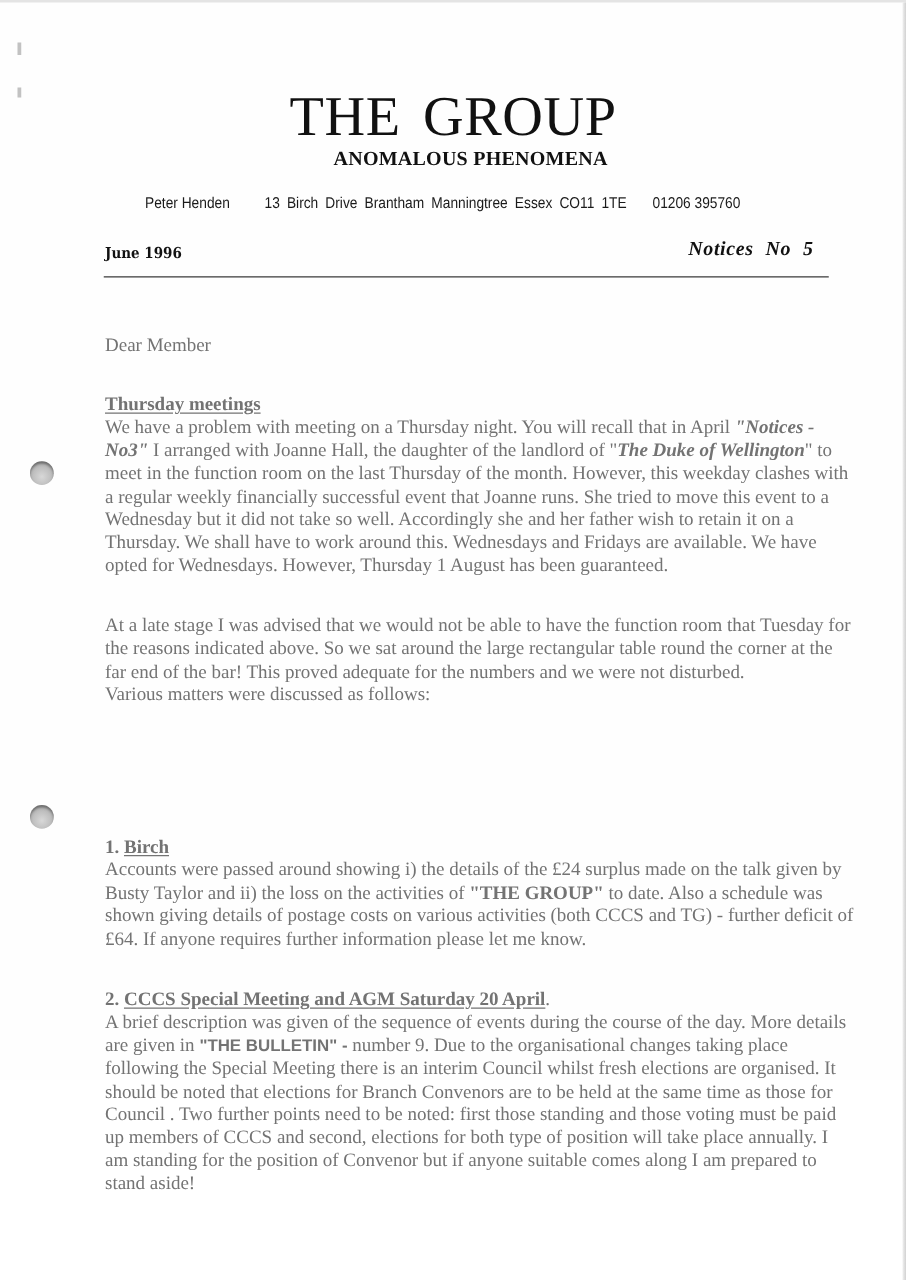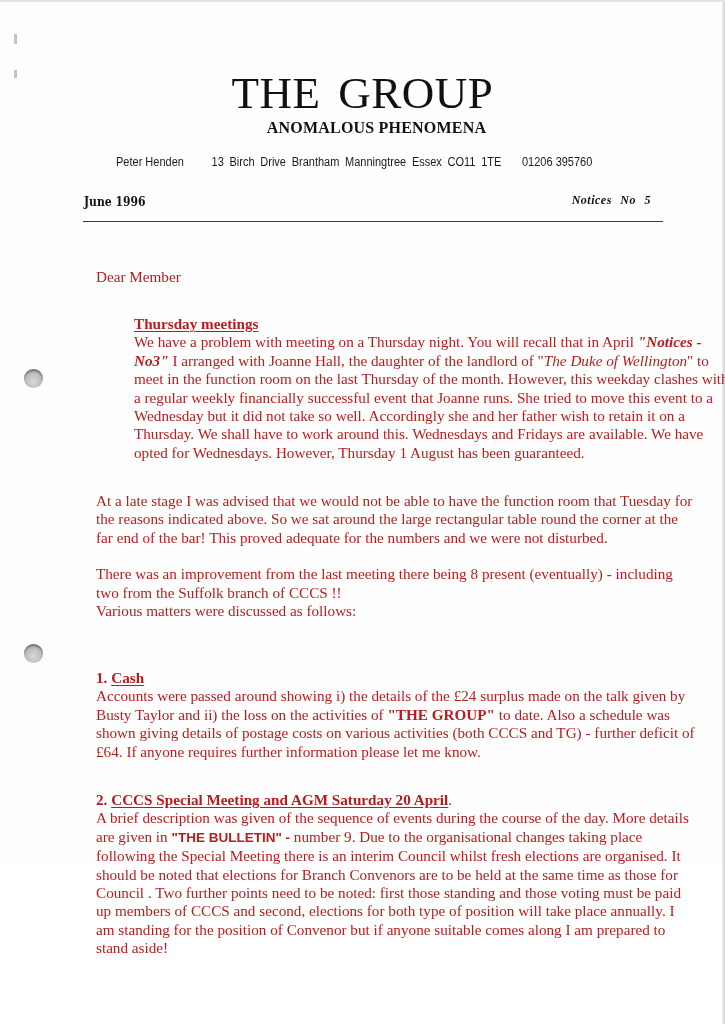--- a/index.html
+++ b/index.html
@@ -98,57 +98,57 @@
       line-height: 16px;
       transform: scaleX(0.9);
       transform-origin: left center;
     }
     .notice-no {
       position: absolute;
       top: 188px;
       right: 74px;
       font-weight: bold;
       font-style: italic;
-      font-size: 12px;
+      font-size: 16px;
       line-height: 20px;
       word-spacing: 5px;
       letter-spacing: 0.5px;
     }
     .header-rule {
       position: absolute;
       top: 219px;
       left: 83px;
       width: 580px;
       height: 0;
       border-top: 1.5px solid #3a3a3a;
     }
 
     
     .body-text {
       position: absolute;
-      left: 96px;
+      left: 84px;
       width: 600px;
       font-family: "Liberation Serif", serif;
       font-size: 15.2px;
       line-height: 18.4px;
-      color: #b91c1c;
+      color: #737373;
       margin: 0;
     }
     .body-text p { margin: 0; }
     .heading {
       font-weight: bold;
       text-decoration: underline;
       text-underline-offset: 2px;
     }
     .heading-lg {
       font-size: 17.5px;
       line-height: 20px;
     }
     .bi { font-weight: bold; font-style: italic; }
-    .it { font-style: italic; }
+    .it { font-style: italic; font-weight: bold; }
     .b  { font-weight: bold; }
     .sans-b {
       font-family: "Liberation Sans", sans-serif;
       font-weight: bold;
       font-size: 13.5px;
     }
     .num { font-weight: bold; }
   </style>
 </head>
 <body>
@@ -172,33 +172,32 @@
   </div>
 
   <div class="date">June 1996</div>
   <div class="notice-no">Notices No 5</div>
   <div class="header-rule"></div>
 
   <div class="body-text" style="top:266px;">
     <p>Dear Member</p>
   </div>
 
-  <div class="body-text" style="top:313px;margin-left:38px;">
+  <div class="body-text" style="top:313px;">
     <p class="heading">Thursday meetings</p>
     <p><span>We have a problem with meeting on a Thursday night. You will recall that in April </span><span class="bi">"Notices - No3"</span><span> I arranged with Joanne Hall, the daughter of the landlord of "</span><span class="it">The Duke of Wellington</span><span>" to meet in the function room on the last Thursday of the month. However, this weekday clashes with a regular weekly financially successful event that Joanne runs. She tried to move this event to a Wednesday but it did not take so well. Accordingly she and her father wish to retain it on a Thursday. We shall have to work around this. Wednesdays and Fridays are available. We have opted for Wednesdays. However, Thursday 1 August has been guaranteed.</span></p>
   </div>
 
   <div class="body-text" style="top:490px;">
     <p>At a late stage I was advised that we would not be able to have the function room that Tuesday for the reasons indicated above. So we sat around the large rectangular table round the corner at the far end of the bar! This proved adequate for the numbers and  we were not disturbed.</p>
-    <p style="margin-top:18px;">There was an improvement from the last meeting there being 8 present (eventually) - including two from the Suffolk branch of CCCS  !!</p>
     <p style="">Various matters were discussed as follows:</p>
   </div>
 
   <div class="body-text" style="top:667px;">
-    <p><span class="num">1.</span> <span class="heading">Cash</span></p>
+    <p><span class="num">1.</span> <span class="heading">Birch</span></p>
     <p><span>Accounts were passed around showing i) the details of the £24 surplus made on  the talk given by Busty Taylor and ii) the loss on the activities of </span><span class="b">"THE GROUP"</span><span> to date. Also a schedule was shown giving details of postage costs on various activities (both CCCS and TG) - further deficit of £64. If anyone requires further information please let me know.</span></p>
   </div>
 
   <div class="body-text" style="top:789px;">
     <p><span class="num">2.</span> <span class="heading">CCCS Special Meeting and AGM Saturday 20 April</span><span>.</span></p>
     <p><span>A brief description was given of the sequence of events during the course of the day. More details are given in </span><span class="sans-b">"THE BULLETIN" -</span><span> number 9.  Due to the organisational changes taking place following the Special Meeting there is an interim Council whilst fresh elections are organised. It should be noted that elections for Branch Convenors are to be held at the same time as those for Council . Two further points need to be noted: first those standing and those voting must be paid up members of CCCS and second, elections for both type of position will take place annually. I am standing for the position of Convenor but if anyone suitable comes along I am prepared to stand aside!</span></p>
   </div>
 </div>
 
 </body></html>

